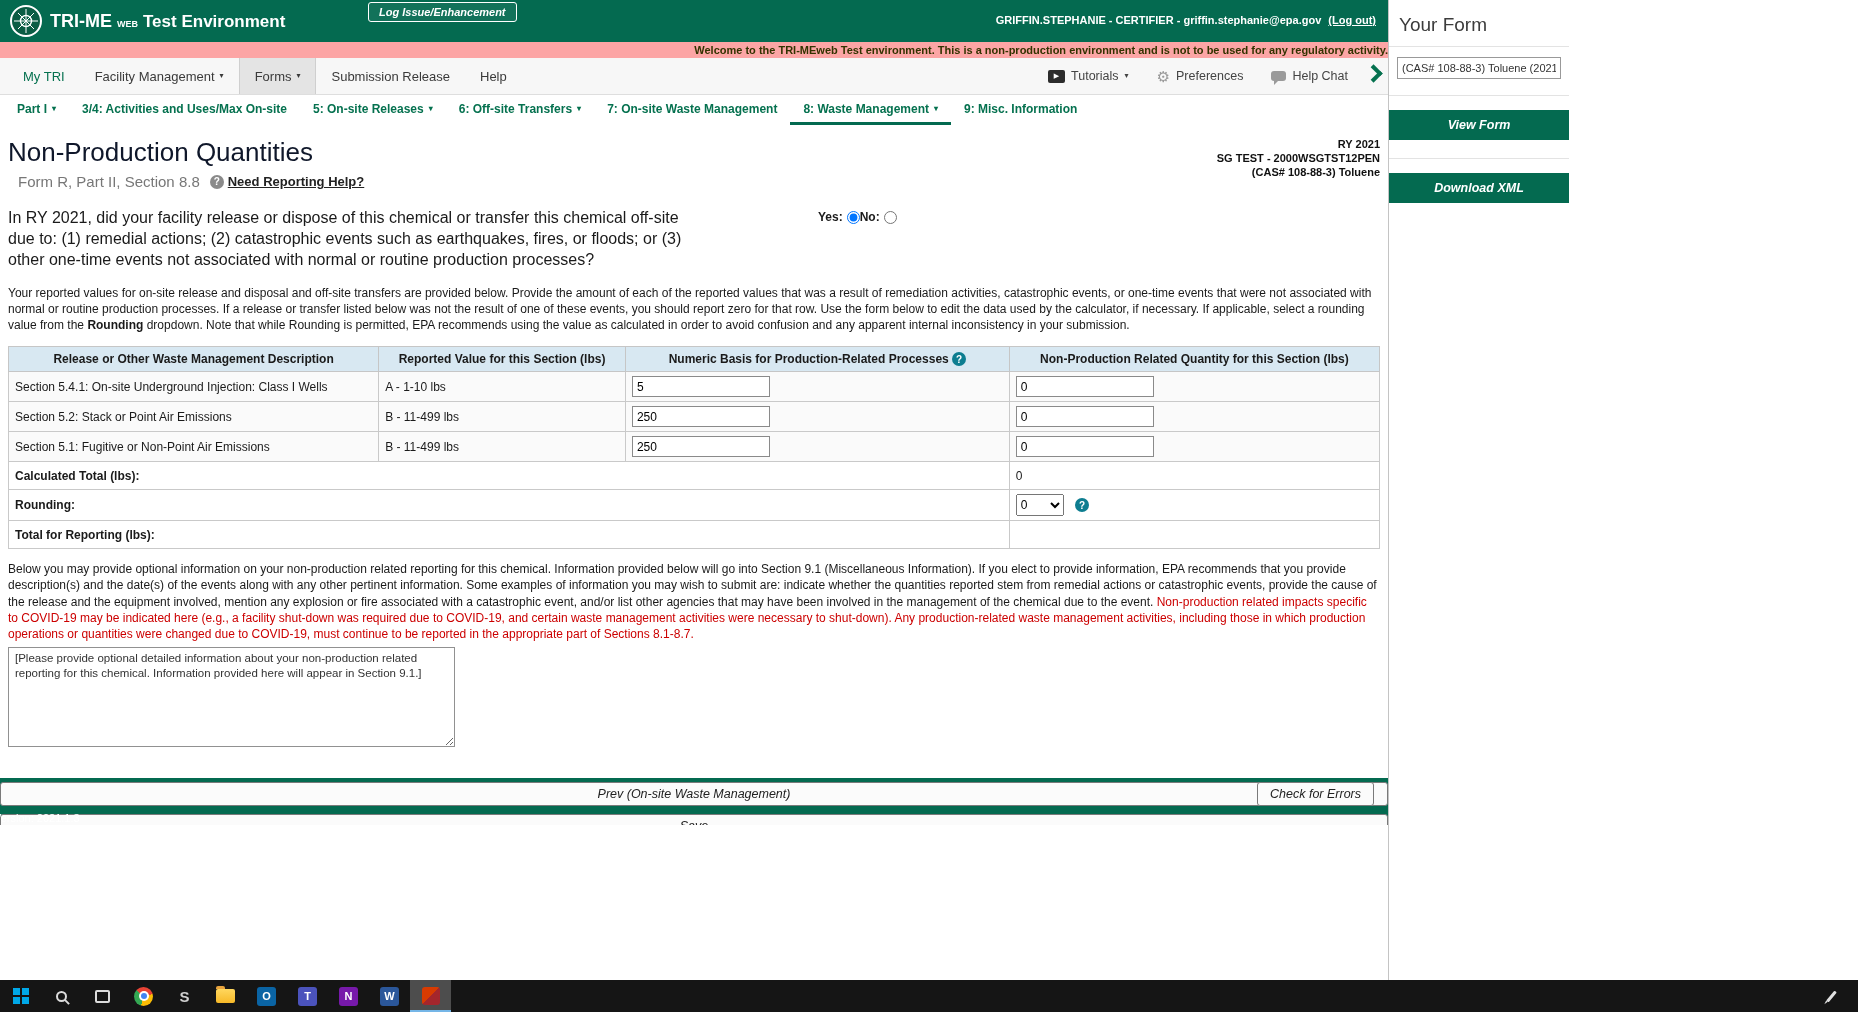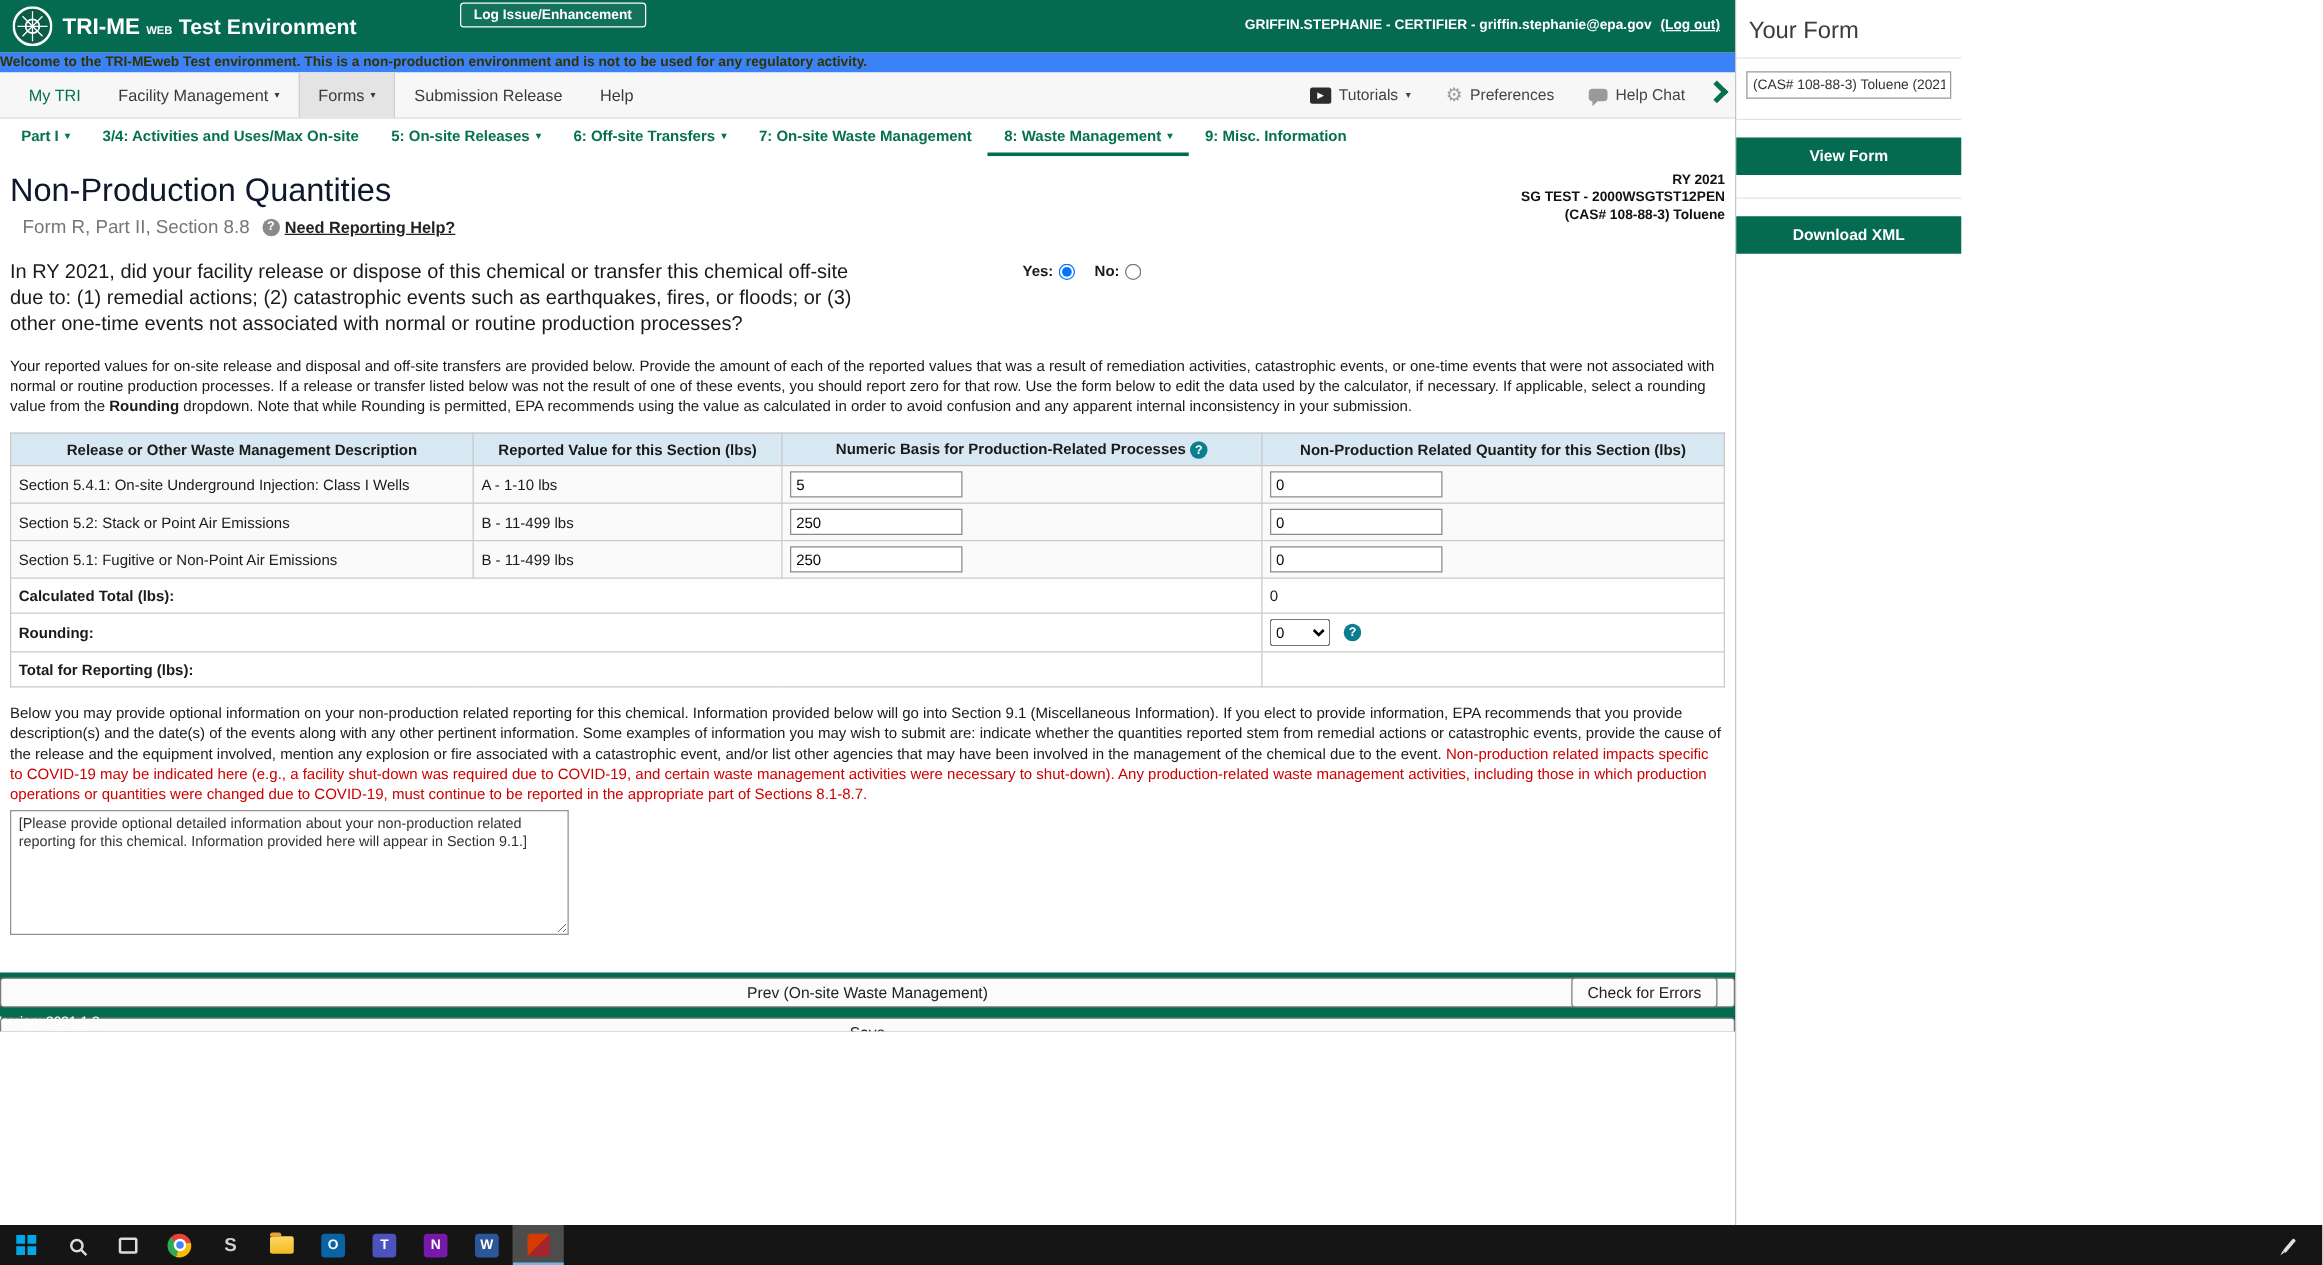--- a/index.html
+++ b/index.html
@@ -1,36 +1,36 @@
 <!DOCTYPE html>
 <html><head>
 <meta charset="utf-8">
 <style>
   * { margin:0; padding:0; box-sizing:border-box; }
   html,body { width:1858px; height:1012px; }
   body { font-family:"Liberation Sans", sans-serif; background:#fff; color:#1a1a1a; overflow:hidden; }
   a { cursor:pointer; }
-  button { cursor:pointer; font-family:"Liberation Sans", sans-serif; }
+  button { cursor:pointer; font-family:"Liberation Sans", sans-serif;font-style:italic; }
 
   .screen { display:flex; width:1858px; height:980px; }
   .main { width:1388px; display:flex; flex-direction:column; background:#fff; }
 
   
   .topbar { height:42px; background:#046a50; color:#fff; display:flex; align-items:center; padding:0 10px; position:relative; flex:none; }
   .epa-logo { width:32px; height:32px; display:inline-flex; }
   .brand-wrap { display:flex; align-items:baseline; gap:5px; margin-left:8px; }
   .brand-main { font-size:18px; font-weight:bold; }
   .brand-web { font-size:9px; font-weight:bold; }
   .brand-env { font-size:17px; font-weight:bold; }
   .log-issue-btn { position:absolute; left:368px; top:2px; background:rgba(255,255,255,0.06); border:1px solid #fff; color:#fff; font-size:11px; font-weight:bold; border-radius:3px; padding:3px 10px; }
   .user-block { position:absolute; right:12px; top:14px; font-size:11px; font-weight:bold; white-space:nowrap; }
   .user-block .logout { color:#fff; text-decoration:underline; margin-left:4px; }
 
   
-  .env-banner { height:16px; line-height:16px; background:#3b82f6; color:#333300; font-size:11px; font-weight:bold; text-align:left; flex:none; }
+  .env-banner { height:16px; line-height:16px; background:#fca5a5; color:#333300; font-size:11px; font-weight:bold; text-align:right; flex:none; }
 
   
   .menubar { height:37px; background:#f7f7f7; border-bottom:1px solid #dedede; display:flex; align-items:stretch; padding-left:8px; position:relative; flex:none; }
   .menu-item { display:flex; align-items:center; gap:5px; padding:0 15px; font-size:13px; color:#3a3a3a; cursor:pointer; }
   .menu-item.green { color:#05714f; }
   .menu-item.active { background:#e4e4e4; border-left:1px solid #cfcfcf; border-right:1px solid #cfcfcf; }
   .caret { font-size:8px; line-height:1; }
   .menu-right { margin-left:auto; display:flex; align-items:center; gap:28px; padding-right:40px; font-size:12.5px; color:#444; }
   .menu-tool { display:flex; align-items:center; gap:6px; cursor:pointer; }
   .video-icon { width:17px; height:13px; background:#2c2c2c; border-radius:2px; color:#fff; font-size:7px; display:inline-flex; align-items:center; justify-content:center; }
@@ -50,21 +50,21 @@
   .page-title { font-size:26px; font-weight:400; color:#0f172a; }
   .page-sub-row { margin-top:5px; margin-left:10px; display:flex; align-items:center; gap:4px; }
   .page-subtitle { font-size:15px; color:#777; margin-right:6px; }
   .help-badge { display:inline-flex; align-items:center; justify-content:center; width:14px; height:14px; border-radius:50%; background:#0d7d90; color:#fff; font-size:10px; font-weight:bold; flex:none; }
   .help-badge.gray { background:#8a8a8a; }
   .reporting-help-link { font-size:13px; font-weight:bold; text-decoration:underline; color:#222; }
   .page-meta { text-align:right; font-size:11px; font-weight:bold; line-height:14px; color:#111; white-space:nowrap; }
 
   .question-row { margin-top:18px; display:flex; align-items:flex-start; }
   .question-text { width:690px; font-size:16px; line-height:1.3; }
-  .yn-group { margin-left:120px; display:flex; align-items:center; gap:16px; font-weight:bold; font-size:12px; margin-top:2px; white-space:nowrap; }
+  .yn-group { margin-left:120px; display:flex; align-items:center; font-weight:bold; font-size:12px; margin-top:2px; white-space:nowrap; }
   .yn-pair { display:flex; align-items:center; gap:4px; }
 
   .intro-par { margin-top:16px; font-size:12px; line-height:1.32; }
 
   table.np-table { margin-top:12px; width:100%; border-collapse:collapse; font-size:12px; }
   .np-table th { background:#d8e8f2; border:1px solid #c6c6c6; padding:5px 4px; text-align:center; font-weight:bold; }
   .np-table td { border:1px solid #c9c9c9; padding:4px 6px; height:28px; }
   .np-table .data-row td { background:#fafafa; }
   .np-table input.qty { width:138px; height:21px; border:1px solid #8a8a8a; padding:1px 4px; font-size:12px; font-family:"Liberation Sans",sans-serif; }
   .np-table .totals-row td { background:#d8e8f2; font-weight:bold; }

